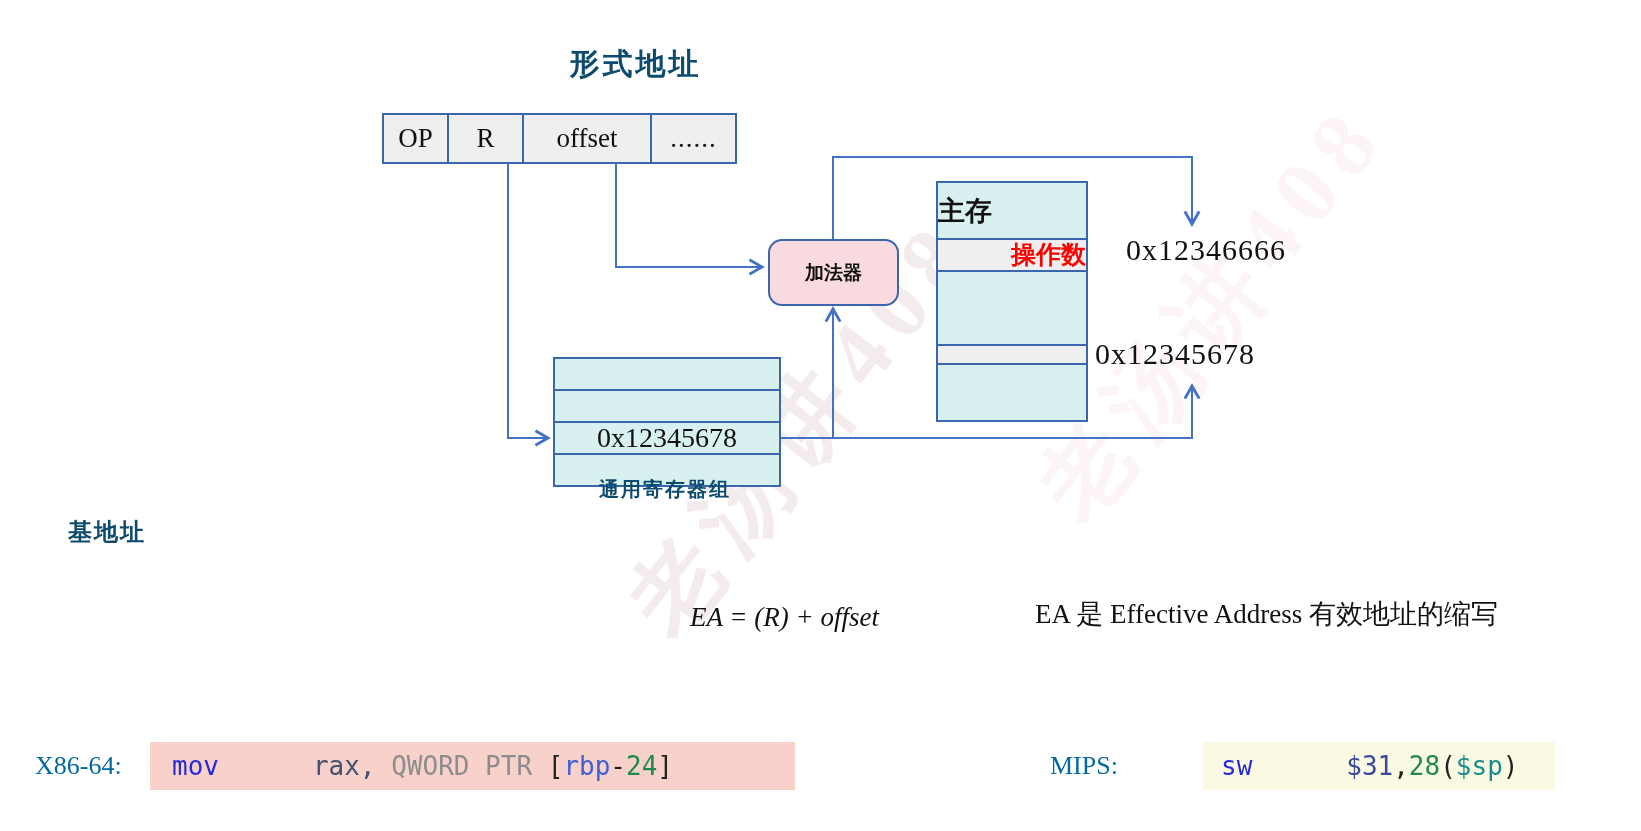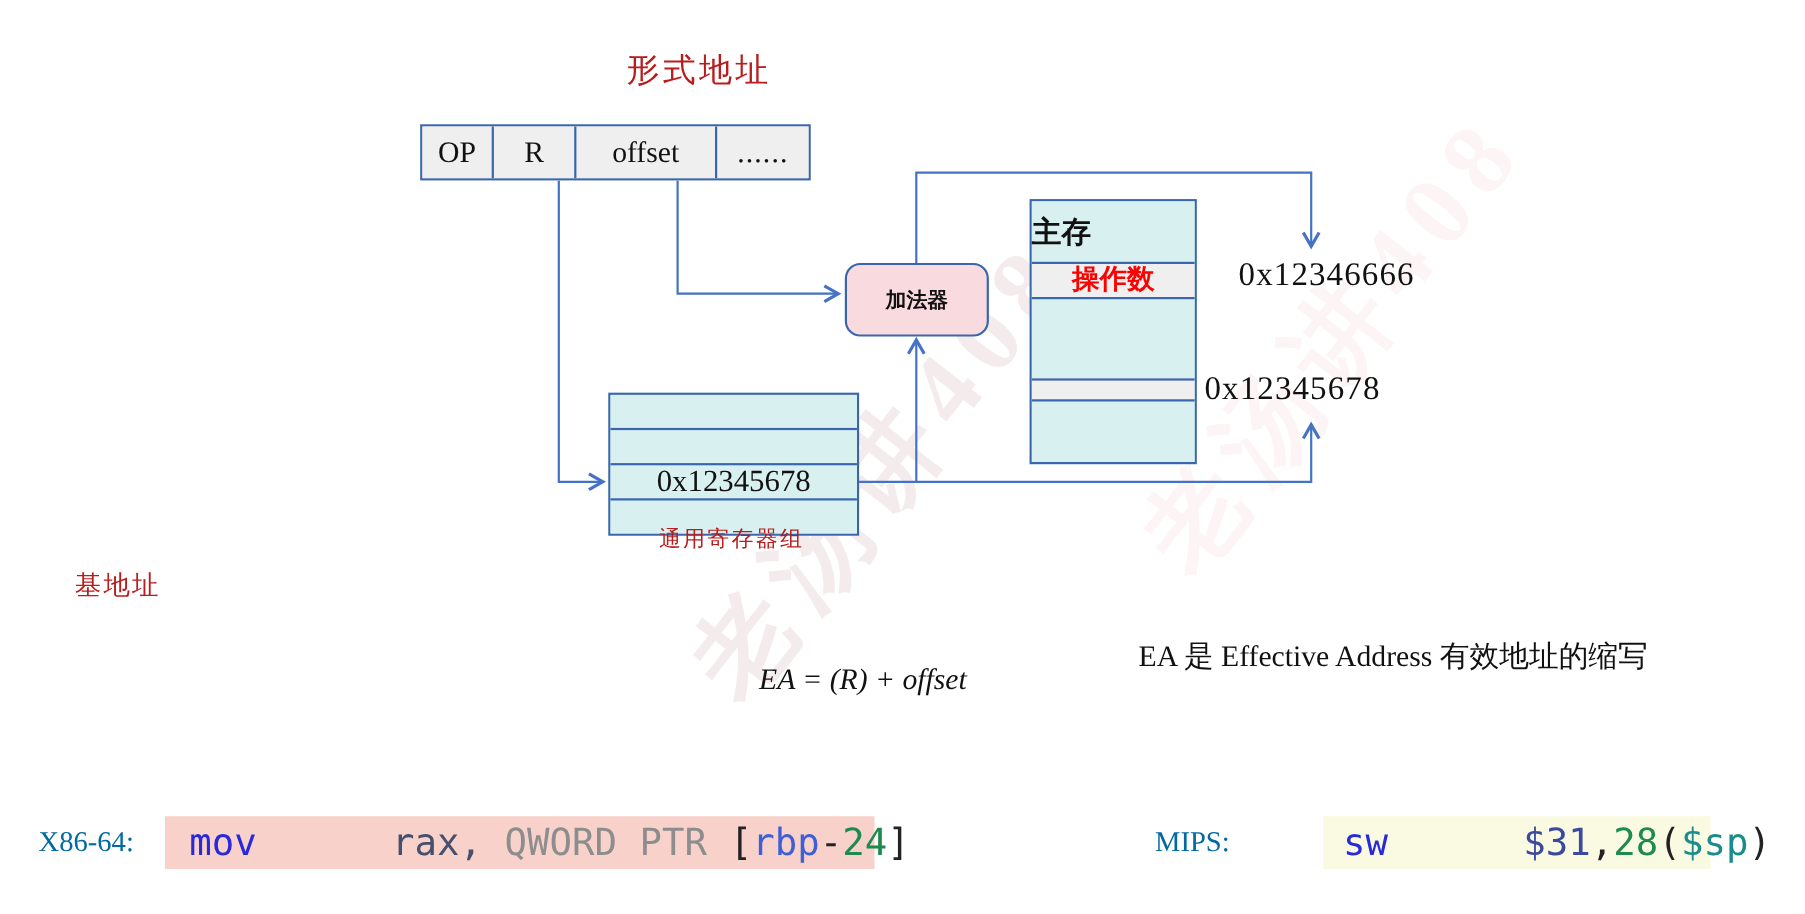--- a/index.html
+++ b/index.html
@@ -7,68 +7,68 @@
          font-family:"Liberation Serif","DejaVu Serif",serif;color:#111;}
   .abs{position:absolute;}
 
   
   .wm{position:absolute;font-size:92px;font-weight:700;letter-spacing:14px;
       transform:rotate(-52deg);transform-origin:left top;pointer-events:none;white-space:nowrap;}
   .wm1{left:600px;top:585px;color:rgba(205,170,170,0.22);}
   .wm2{left:1010px;top:470px;color:rgba(235,185,190,0.16);}
 
   
-  .cjk{font-weight:400;color:#b91c1c;}
+  .cjk{font-weight:700;color:#0c4a6e;}
   .formal-title{left:553px;top:44px;width:165px;font-size:30px;text-align:center;letter-spacing:3px;}
   .reg-label{left:545px;top:476px;width:240px;font-size:20px;text-align:center;letter-spacing:2px;}
   .base-label{left:68px;top:516px;font-size:24px;letter-spacing:2px;}
 
   
   .instr{left:382px;top:113px;display:flex;border:2px solid var(--border);background:var(--gray_cell);}
   .instr .cell{height:47px;line-height:47px;text-align:center;font-size:27px;background:var(--gray_cell);}
   .instr .cell + .cell{border-left:2px solid var(--border);}
   .c0{width:63px;} .c1{width:73px;} .c2{width:126px;} .c3{width:83px;letter-spacing:1px;}
 
   
   .adder{left:768px;top:239px;width:127px;height:63px;border:2px solid var(--border);
          border-radius:14px;background:var(--pink);display:flex;align-items:center;justify-content:center;
          font-size:19px;font-weight:700;}
 
   
   .memory{left:936px;top:181px;width:148px;border:2px solid var(--border);background:var(--cyan);}
   .memory .row{width:100%;}
   .memory .row + .row{border-top:2px solid var(--border);}
   .m-title{height:55px;line-height:57px;text-align:left;font-size:27px;font-weight:700;background:var(--cyan);}
-  .m-operand{height:30px;line-height:30px;text-align:center;font-size:25px;font-weight:700;
+  .m-operand{height:30px;line-height:30px;text-align:right;font-size:25px;font-weight:700;
              color:var(--red);background:var(--gray_cell);}
   .m-blank1{height:72px;background:var(--cyan);}
   .m-thin{height:17px;background:var(--gray_cell);}
   .m-blank2{height:55px;background:var(--cyan);}
 
   
   .addr{font-size:30px;color:#111;letter-spacing:1px;}
   .addr-high{left:1095px;top:233px;margin-left:31px;}
   .addr-low{left:1095px;top:337px;}
 
   
   .regs{left:553px;top:357px;width:224px;border:2px solid var(--border);background:var(--cyan);}
   .regs .rrow{height:30px;background:var(--cyan);}
   .regs .rrow + .rrow{border-top:2px solid var(--border);}
   .regs .rval{line-height:30px;text-align:center;font-size:28px;color:#111;}
 
   
   .formula{left:690px;top:602px;font-size:27px;font-style:italic;}
-  .formula-note{left:1035px;top:578px;font-size:27px;}
+  .formula-note{left:1035px;top:596px;font-size:27px;}
 
   
   .code-label{font-size:26px;line-height:48px;color:#0369a1;}
   .x86-label{left:35px;top:742px;}
   .mips-label{left:1050px;top:742px;}
   .codebox{top:742px;height:48px;line-height:48px;white-space:pre;
-           font-family:"DejaVu Sans Mono","Liberation Mono",monospace;font-size:34px;}
+           font-family:"DejaVu Sans Mono","Liberation Mono",monospace;font-size:26px;}
   .x86-box{left:150px;width:645px;background:var(--code_pink_bg);padding-left:22px;box-sizing:border-box;}
   .mips-box{left:1183px;width:352px;background:var(--code_yellow_bg);padding-left:18px;box-sizing:border-box;margin-left:20px;}
   .c-kw{color:var(--kw_blue);} .c-reg{color:var(--reg_navy);} .c-op{color:var(--op_gray);}
   .c-dark{color:var(--dark);} .c-rbp{color:var(--rbp_blue);} .c-grn{color:var(--num_green);}
   .c-nav{color:var(--mips_navy);} .c-sp{color:var(--sp_teal);} .c-pre{color:var(--dark);}
 
   
   svg.wires{position:absolute;left:0;top:0;pointer-events:none;}
   .ln{fill:none;stroke:var(--line);stroke-width:2px;stroke-linejoin:miter;}
 </style>

